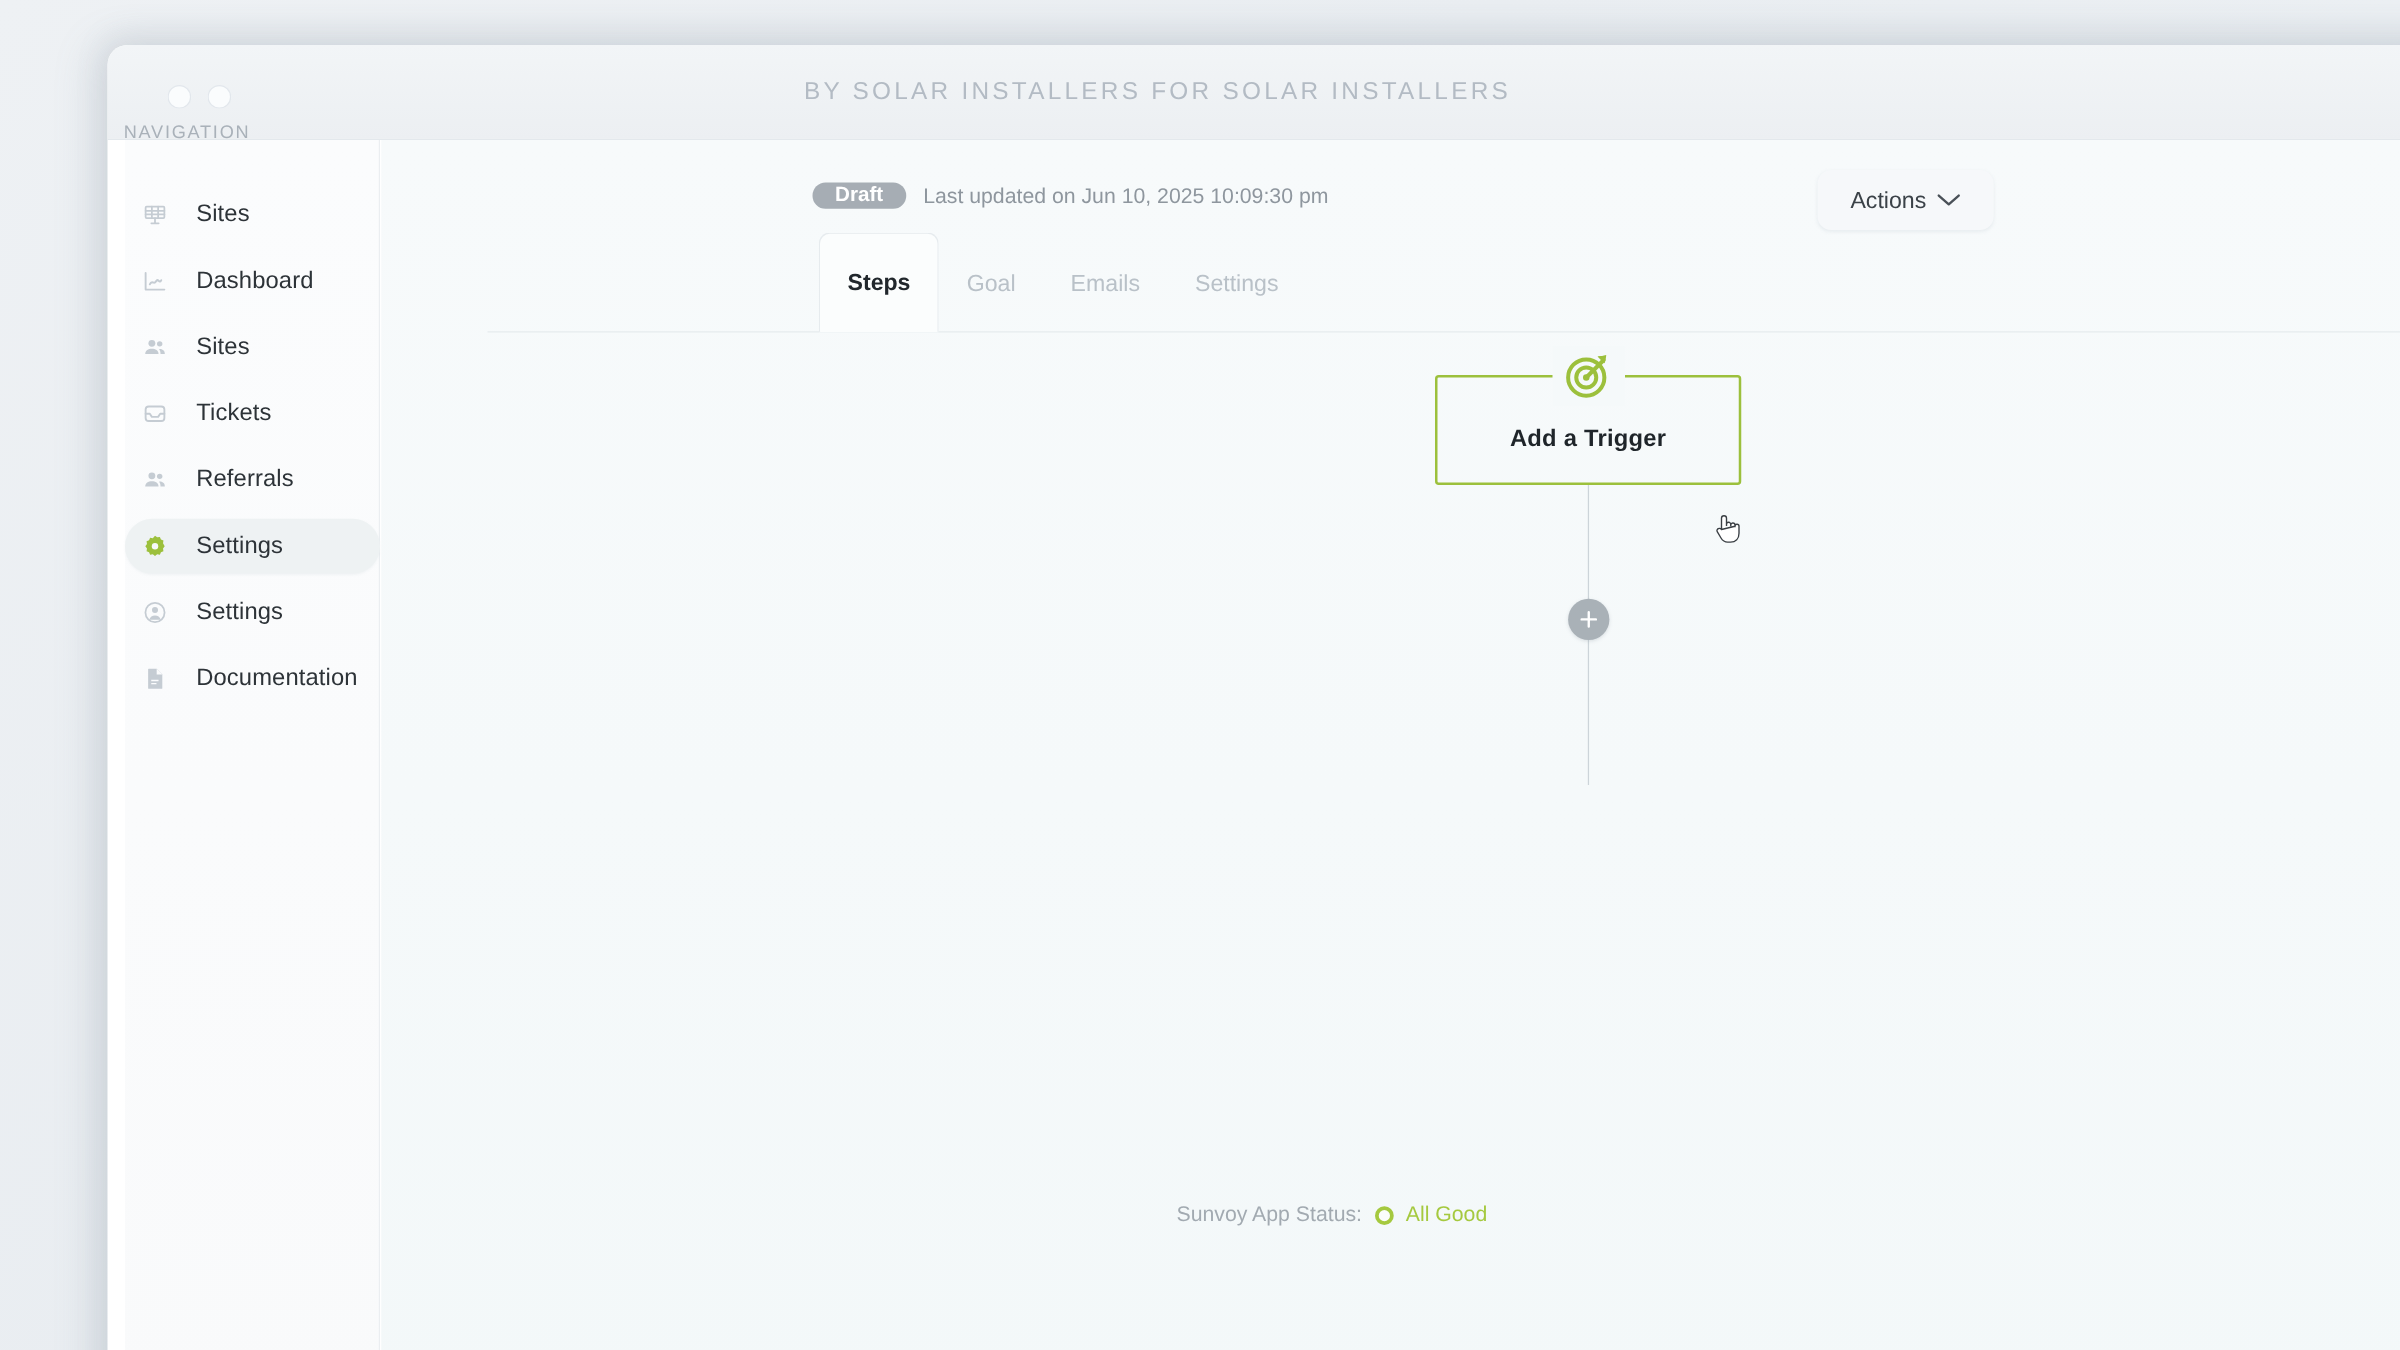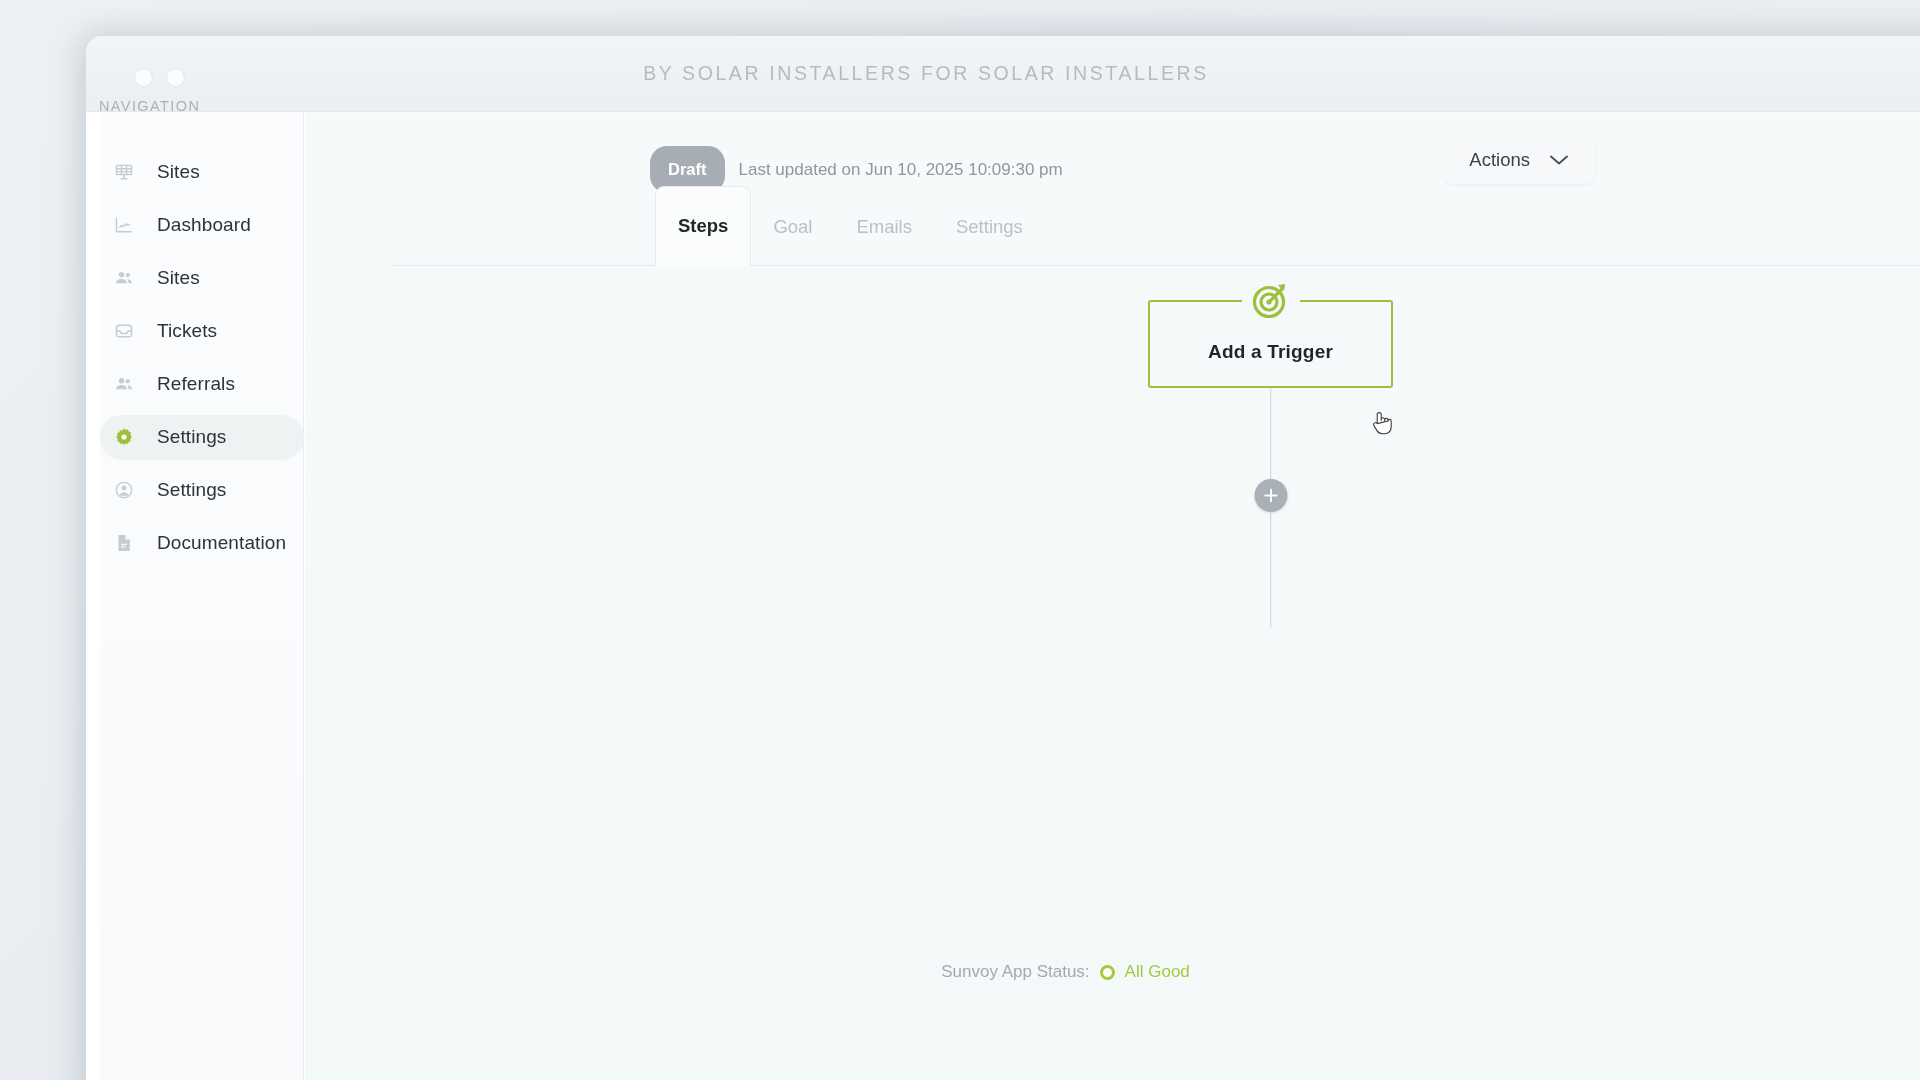--- a/index.html
+++ b/index.html
@@ -138,36 +138,36 @@
     top: 34px;
     display: flex;
     align-items: center;
     gap: 14px;
   }
   #status-badge {
     background: #a6adb4;
     color: #ffffff;
     font-size: 16.5px;
     font-weight: 700;
-    padding: 14px 18px;
+    padding: 1px 18px;
     border-radius: 17px;
     white-space: nowrap;
   }
   #last-updated {
     font-size: 17px;
     color: #8e969e;
     white-space: nowrap;
   }
   #actions-button {
     position: absolute;
     right: 451px;
     top: 24px;
     display: flex;
     align-items: center;
-    gap: 19px;
+    gap: 8px;
     padding: 13px 26px;
     border-radius: 11px;
     background: #f6f8fa;
     box-shadow: 0 1px 3px rgba(150,165,178,0.14);
     cursor: pointer;
   }
   #actions-label {
     font-size: 18.5px;
     color: #3b4248;
     white-space: nowrap;

